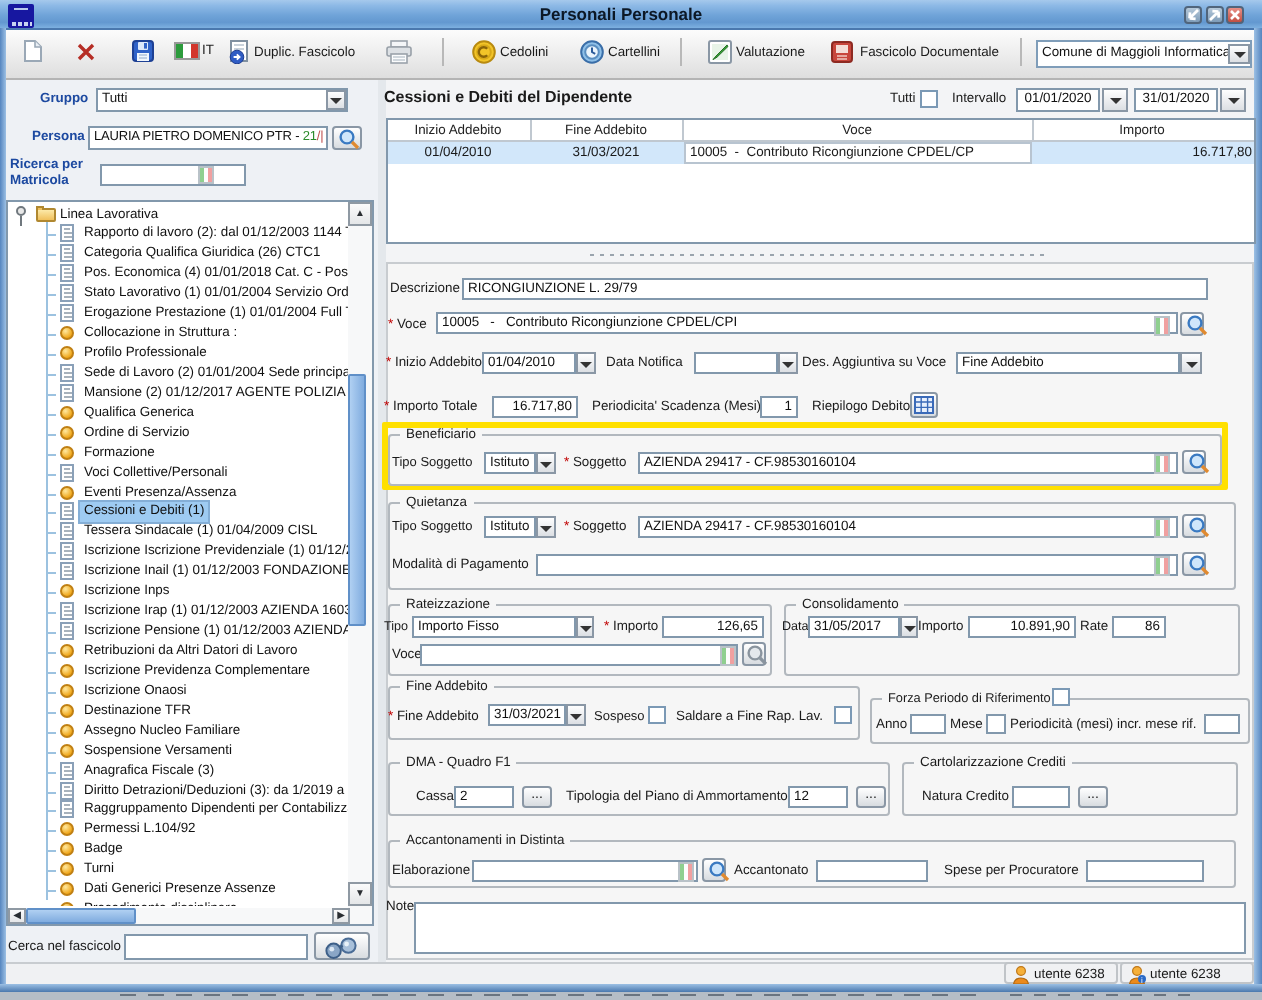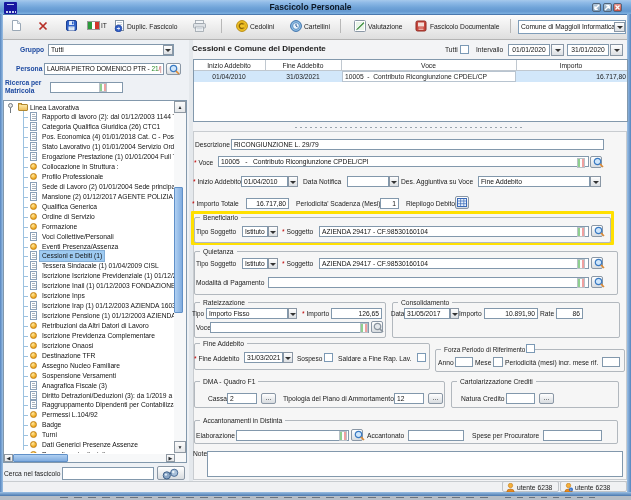--- a/index.html
+++ b/index.html
@@ -28,21 +28,21 @@
 <div class="a" style="left:0;top:14px;width:3px;height:482px;background:linear-gradient(90deg,#5585bf,#9cc0e4)"></div>
 <div class="a" style="left:627px;top:14px;width:4px;height:482px;background:linear-gradient(90deg,#9cc0e4,#5585bf)"></div>
 <div class="a" style="left:0;top:492px;width:631px;height:4px;background:linear-gradient(#9cc0e4,#4a78ae)"></div>
 <div class="a" style="left:0;top:496px;width:631px;height:4px;background:#b5bdc6"></div>
 <div class="a" style="left:60px;top:497px;width:430px;height:1px;background:repeating-linear-gradient(90deg,#6a7480 0 8px,#b5bdc6 8px 14px)"></div>
 <div class="a" style="left:505px;top:497px;width:90px;height:1px;background:repeating-linear-gradient(90deg,#6a7480 0 6px,#b5bdc6 6px 12px)"></div>
 <div class="a" style="left:4px;top:2px;width:13px;height:12px;background:#1717a0;border-radius:1px">
     <div class="a" style="left:3px;top:1.5px;width:7px;height:1.5px;background:#b8c8ec"></div>
     <div class="a" style="left:1.5px;top:9px;width:10px;height:1.5px;background:repeating-linear-gradient(90deg,#c8d4f0 0 2px,#1717a0 2px 3px)"></div>
   </div>
-<div class="a b" style="left:0;top:3px;width:621px;text-align:center;font-size:8.5px;line-height:9px;color:#0c1826">Fascicolo Personale</div>
+<div class="a b" style="left:0;top:3px;width:621px;text-align:center;font-size:8.5px;line-height:9px;color:#0c1826">Personali Personale</div>
 <div class="a" style="left:592px;top:3px;width:9px;height:9px;border:1px solid #50657c;border-radius:2px;background:linear-gradient(#b6c9da,#7e9cb8)">
     <svg width="7" height="7" style="position:absolute;left:0;top:0">
       <path d="M6 1 L2.2 4.8 M1.8 5.2 l0.2 -3 M1.8 5.2 l3 0.2" stroke="#fff" stroke-width="1.4" fill="none"></path>
     </svg>
   </div>
 <div class="a" style="left:603px;top:3px;width:9px;height:9px;border:1px solid #50657c;border-radius:2px;background:linear-gradient(#b6c9da,#7e9cb8)">
     <svg width="7" height="7" style="position:absolute;left:0;top:0">
       <path d="M1 6 L4.8 2.2 M5.2 1.8 l-3 -0.2 M5.2 1.8 l0.2 3" stroke="#fff" stroke-width="1.4" fill="none"></path>
     </svg>
   </div>
@@ -409,21 +409,21 @@
   </div>
 <div class="a" style="left:560px;top:481px;width:67px;height:11px;border:1px solid #c0c4c8;border-radius:2px">
     <svg width="9" height="9" style="position:absolute;left:3px;top:1px">
       <circle cx="4.5" cy="2.5" r="2.2" fill="#f6b03a" stroke="#c07818" stroke-width="0.6"></circle>
       <path d="M0.8 9 a3.7 3 0 0 1 7.4 0 z" fill="#ec8a1c" stroke="#b06810" stroke-width="0.6"></path>
       <circle cx="7" cy="6.5" r="2" fill="#2a6ac8"></circle>
       <text x="7" y="8.3" font-size="4" fill="#fff" text-anchor="middle">i</text>
     </svg>
     <span class="t" style="left:14px;top:2px">utente 6238</span>
   </div>
-<div class="t b" style="left:192px;top:45px;font-size:8px">Cessioni e Comune del Dipendente</div>
+<div class="t b" style="left:192px;top:45px;font-size:8px">Cessioni e Debiti del Dipendente</div>
 <div class="t" style="left:445px;top:46px">Tutti</div>
 <div class="cb" style="left:460px;top:45px"></div>
 <div class="t" style="left:476px;top:46px">Intervallo</div>
 <div class="in" style="left:508px;top:44px;width:42px;height:12px;text-align:center">01/01/2020</div>
 <div class="dd" style="left:551px;top:44px;width:13px;height:12px"></div>
 <div class="in" style="left:567px;top:44px;width:42px;height:12px;text-align:center">31/01/2020</div>
 <div class="dd" style="left:610px;top:44px;width:13px;height:12px"></div>
 <div class="a" style="left:193px;top:59px;width:435px;height:63px;background:#fff;border:1px solid #8298ac"></div>
 <div class="t" style="left:193px;top:62px;width:72px;text-align:center;color:#222">Inizio Addebito</div>
 <div class="t" style="left:265px;top:62px;width:76px;text-align:center;color:#222">Fine Addebito</div>

